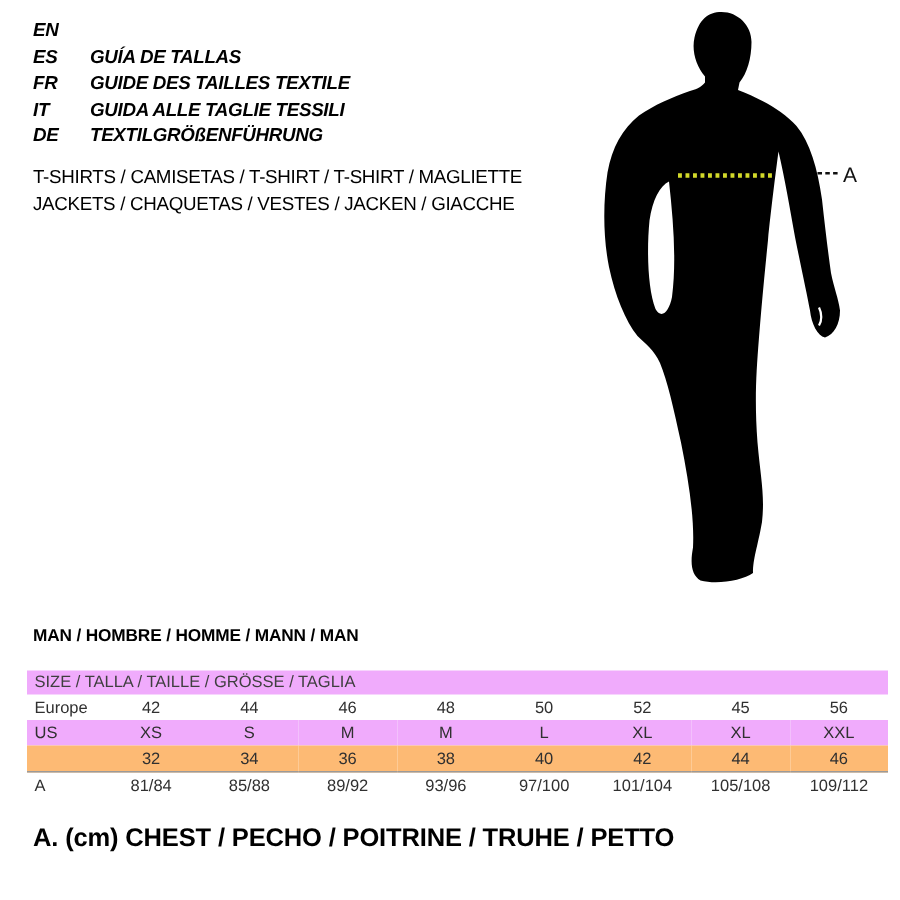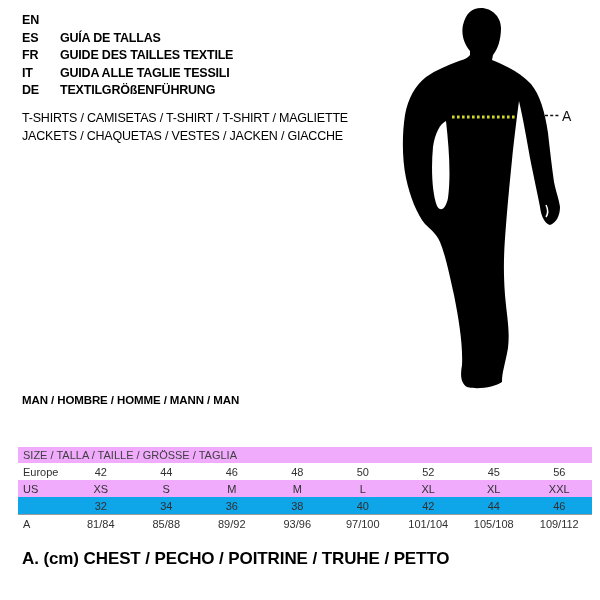--- a/index.html
+++ b/index.html
@@ -2,30 +2,30 @@
 <html><head>
 <meta charset="utf-8">
 <style>
   html,body{margin:0;padding:0;background:#fff;}
   #canvas{
     position:relative;width:600px;height:600px;background:#ffffff;overflow:hidden;
     font-family:"Liberation Sans",sans-serif;color:#000;
   }
   
   .lang-list{position:absolute;left:22px;top:12px;}
-  .lang-row{display:flex;font-weight:bold;font-size:12.5px;line-height:17.5px;letter-spacing:-0.2px;}
+  .lang-row{display:flex;font-weight:bold;font-size:12.5px;line-height:17.5px;letter-spacing:-0.2px;font-style:italic;}
   .lang-code{width:38px;flex:0 0 38px;}
   
   .categories{position:absolute;left:22px;top:109px;}
   .category-line{font-weight:normal;font-size:12.5px;line-height:18px;letter-spacing:-0.2px;}
   
   .figure-wrap{position:absolute;left:390px;top:0;width:210px;height:400px;}
   .figure-wrap svg{display:block;}
   
-  .section-label{position:absolute;left:22px;top:394px;font-weight:bold;font-size:11.5px;letter-spacing:-0.1px;}
+  .section-label{position:absolute;left:22px;top:418px;font-weight:bold;font-size:11.5px;letter-spacing:-0.1px;}
   
   .size-table{position:absolute;left:18px;top:447px;width:574px;border-collapse:collapse;table-layout:fixed;font-size:11px;color:#303030;}
   .size-table th{font-weight:normal;text-align:left;color:#3f3f3f;height:14px;padding:1px 0 1px 5px;}
   .size-table td{text-align:center;height:15px;padding:1px 0;}
   .size-table td.row-label{text-align:left;padding-left:5px;}
   .size-table tr.row-a td{border-top:1px solid #9a9a9a;}
   .size-table col.label-col{width:50px;}
   
   .footnote{position:absolute;left:22px;top:549px;font-weight:bold;font-size:17px;letter-spacing:-0.1px;}
 </style>
@@ -144,21 +144,21 @@
       <td class="row-label">US</td>
       <td>XS</td>
       <td>S</td>
       <td>M</td>
       <td>M</td>
       <td>L</td>
       <td>XL</td>
       <td>XL</td>
       <td>XXL</td>
     </tr>
-    <tr style="background-color: #0ea5e9;">
+    <tr style="background-color: #fdba74;">
       <td class="row-label"></td>
       <td>32</td>
       <td>34</td>
       <td>36</td>
       <td>38</td>
       <td>40</td>
       <td>42</td>
       <td>44</td>
       <td>46</td>
     </tr>

